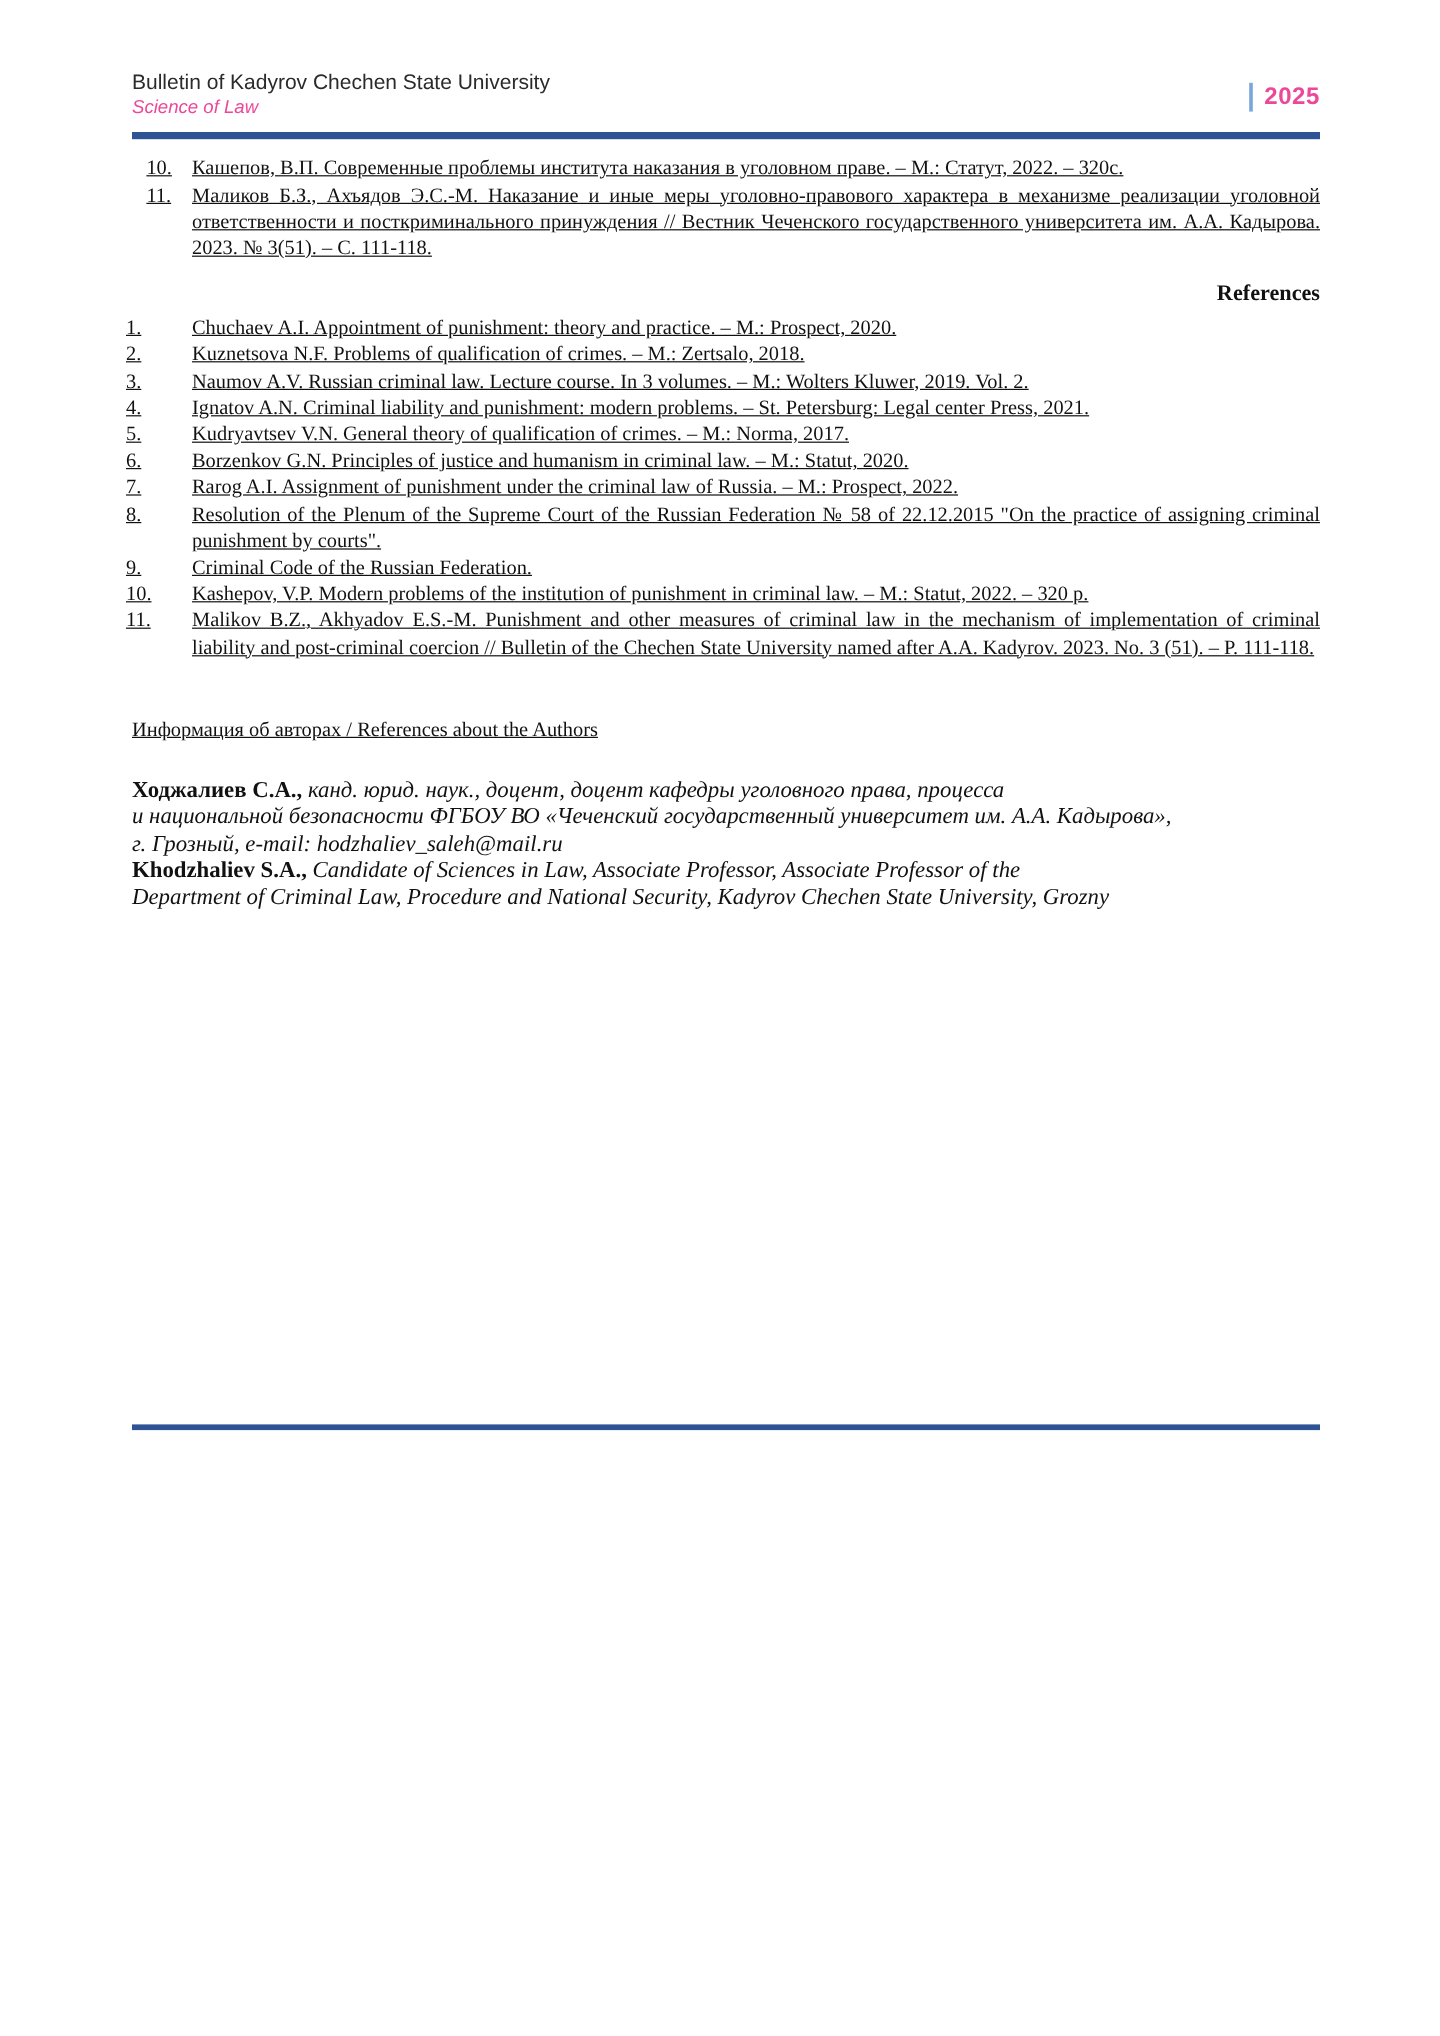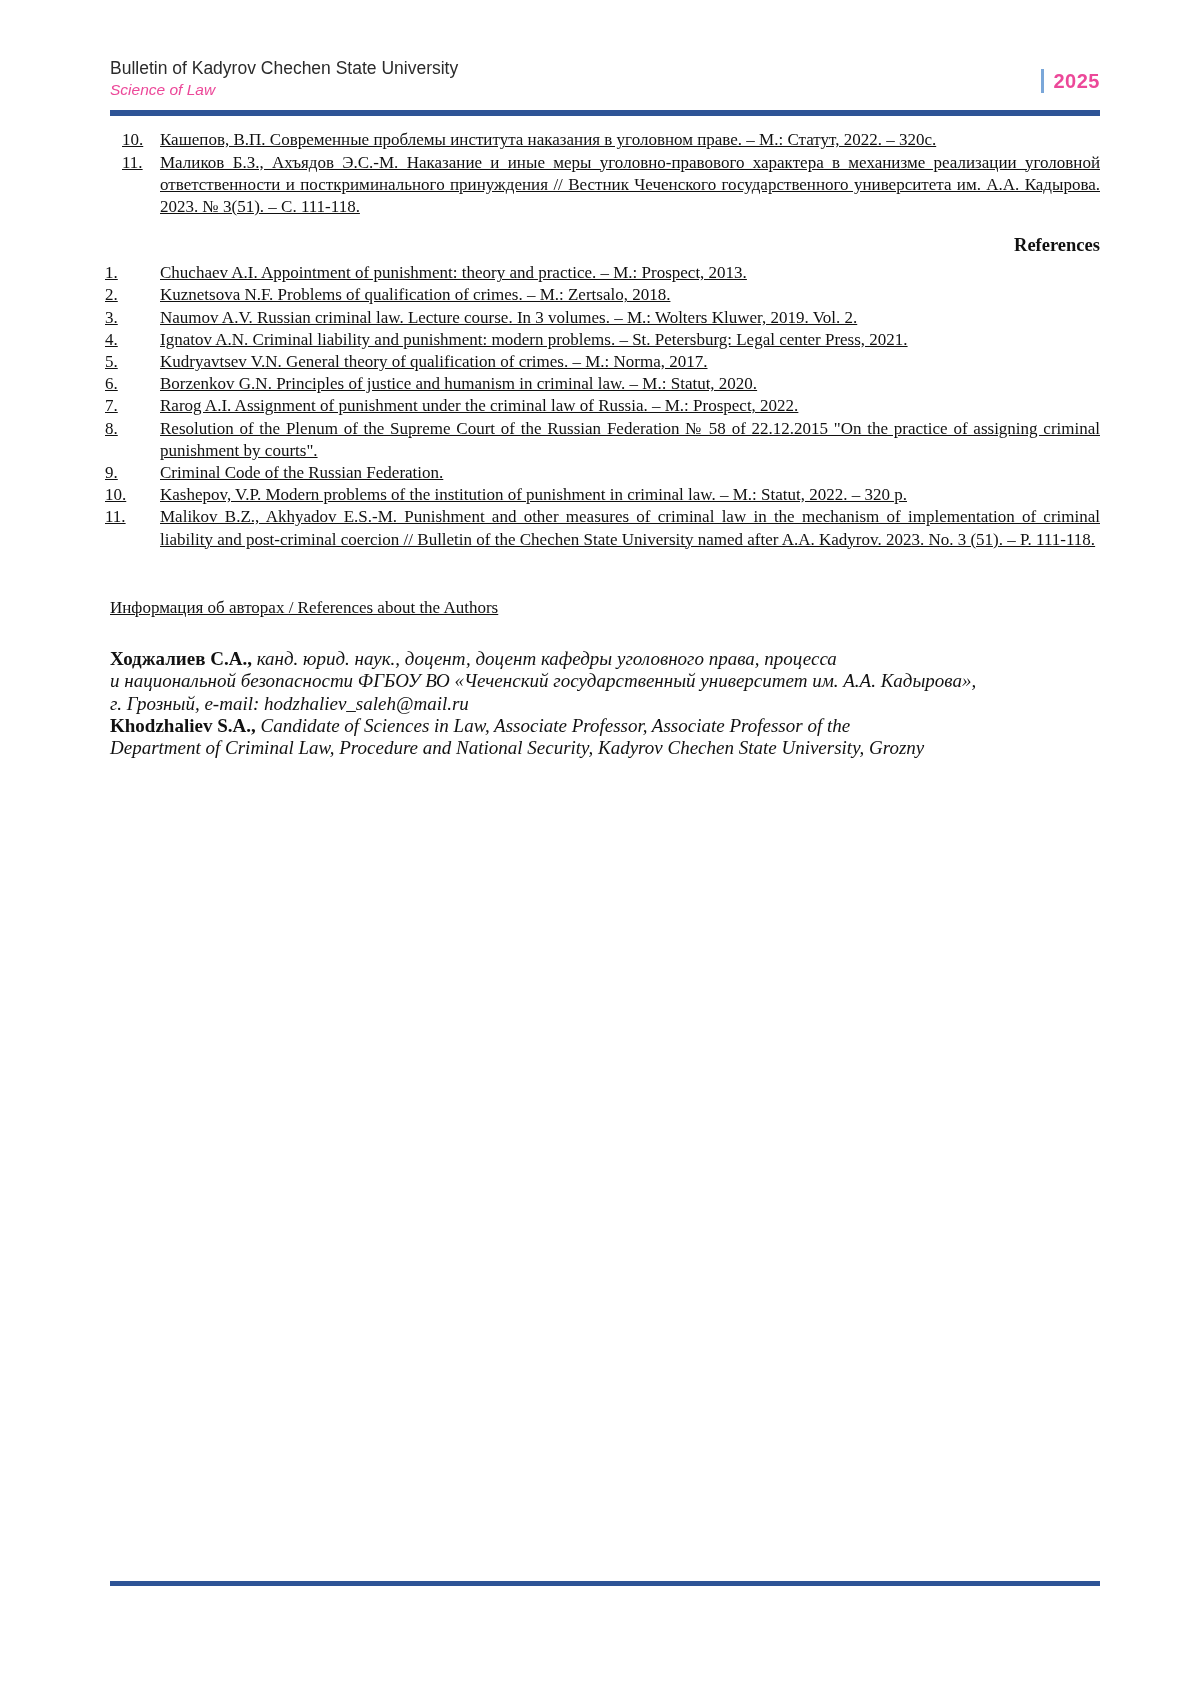--- a/index.html
+++ b/index.html
@@ -4,21 +4,21 @@
 <style>
   :root{
     --rule-color:#2e5496;
     --accent-color:#7aa7d9;
     --text-color:#111;
   }
   *{margin:0;padding:0;box-sizing:border-box;}
   html,body{background:#fff;}
   .page{
     position:relative;
-    width:1200px;height:1586px;
+    width:1200px;height:1192px;
     background:#fff;
     font-family:"Liberation Serif", serif;
     color:var(--text-color);
     overflow:hidden;
   }
   
   .header{
     display:flex;justify-content:space-between;align-items:flex-end;
     padding:56px 100px 0 110px;
   }
@@ -95,21 +95,21 @@
       <span class="num">11.</span>
       <span class="txt">Маликов Б.З., Ахъядов Э.С.-М. Наказание и иные меры уголовно-правового характера в механизме реализации уголовной ответственности и посткриминального принуждения // Вестник Чеченского государственного университета им. А.А. Кадырова. 2023. № 3(51). – С. 111-118.</span>
     </div>
   </div>
 
   <div class="references-heading">References</div>
 
   <div class="en-list">
     <div class="ref-item">
       <span class="num">1.</span>
-      <span class="txt">Chuchaev A.I. Appointment of punishment: theory and practice. – M.: Prospect, 2013.</span>
+      <span class="txt">Chuchaev A.I. Appointment of punishment: theory and practice. – M.: Prospect, 2020.</span>
     </div>
     <div class="ref-item">
       <span class="num">2.</span>
       <span class="txt">Kuznetsova N.F. Problems of qualification of crimes. – M.: Zertsalo, 2018.</span>
     </div>
     <div class="ref-item">
       <span class="num">3.</span>
       <span class="txt">Naumov A.V. Russian criminal law. Lecture course. In 3 volumes. – M.: Wolters Kluwer, 2019. Vol. 2.</span>
     </div>
     <div class="ref-item">

